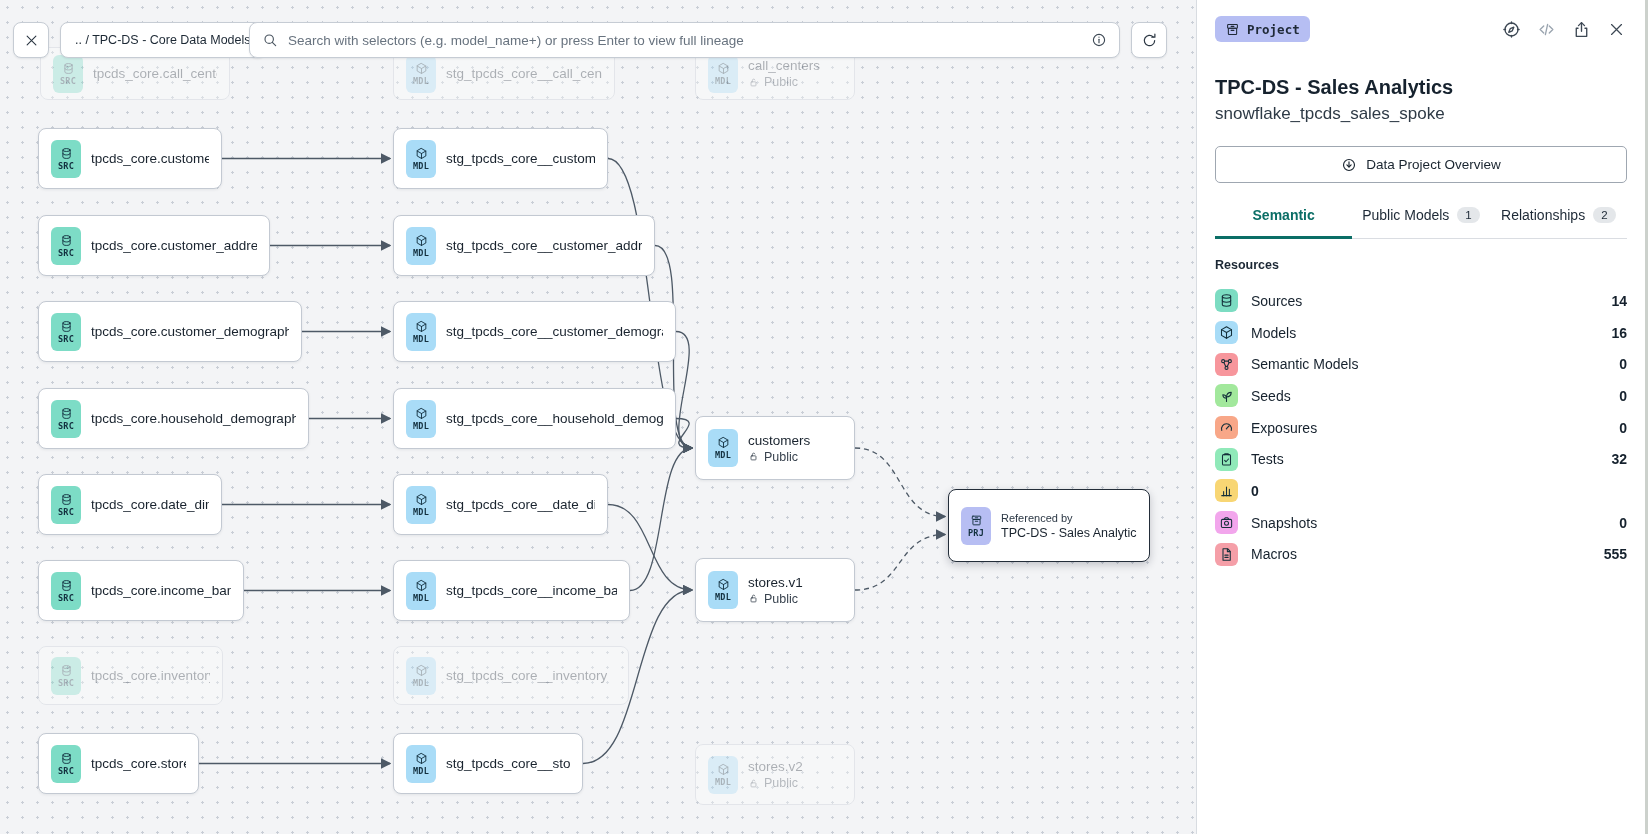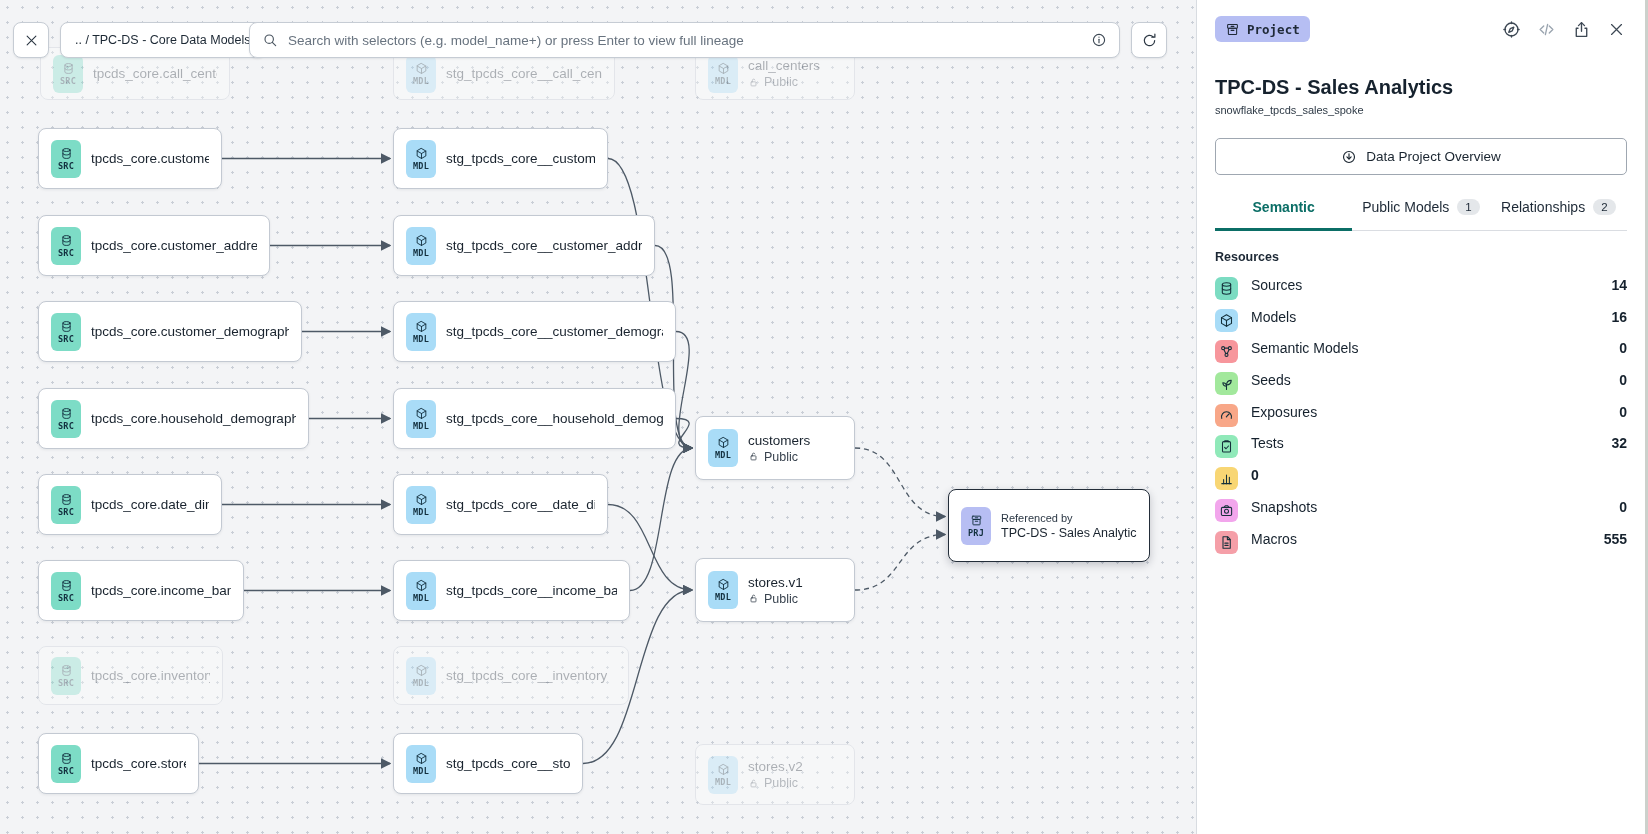--- a/index.html
+++ b/index.html
@@ -37,32 +37,32 @@
   
   .panel{position:absolute;left:1196px;top:0;width:452px;height:834px;background:#fff;box-sizing:border-box;
          border-left:1px solid #d8dce1;border-right:3px solid #ccd1cc;padding:0 18px;z-index:5;}
   .phead{margin-top:16px;display:flex;align-items:center;justify-content:space-between;}
   .pill{display:inline-flex;align-items:center;gap:7px;height:26px;padding:0 10px;border-radius:6px;
         font-family:"DejaVu Sans Mono",monospace;font-size:12.5px;font-weight:bold;color:#1f2937;}
   .pactions{display:flex;align-items:center;gap:14px;}
   .abtn{width:21px;height:21px;color:#3d4854;cursor:pointer;display:flex;align-items:center;justify-content:center;}
   .abtn.muted{color:#9aa4af;}
   .ptitle{margin-top:34px;font-size:20px;font-weight:bold;color:#16222e;}
-  .psub{margin-top:5px;font-size:11px;color:#2e3a46;}
+  .psub{margin-top:5px;font-size:17px;color:#2e3a46;}
   .obtn{margin-top:22px;width:100%;height:37px;background:#fff;border:1px solid #9fa7b1;border-radius:5px;
         display:flex;align-items:center;justify-content:center;gap:9px;font-size:13.5px;color:#19242f;
         cursor:pointer;font-family:"Liberation Sans",sans-serif;}
   .tabs{margin-top:24px;display:flex;border-bottom:1px solid #dadde2;}
   .tab{flex:1;display:flex;align-items:center;justify-content:center;gap:8px;padding-bottom:13px;
        font-size:14px;color:#1d2936;cursor:pointer;border-bottom:3px solid transparent;margin-bottom:-1px;}
   .tab.active{color:#0b6e66;font-weight:bold;border-bottom-color:#0b6e66;}
   .tbadge{background:#e4e7ea;border-radius:10px;padding:2px 8px;font-size:11.5px;color:#1d2936;font-weight:normal;}
   .rhead{margin-top:19px;font-size:12.5px;font-weight:bold;color:#1b2734;}
   .rlist{margin-top:13px;}
-  .rrow{display:flex;align-items:flex-start;gap:13px;height:31.7px;cursor:pointer;}
+  .rrow{display:flex;align-items:center;gap:13px;height:31.7px;cursor:pointer;}
   .ricon{flex:0 0 auto;width:23px;height:23px;border-radius:6px;display:flex;align-items:center;
          justify-content:center;color:#14303a;}
   .rlabel{flex:1;font-size:14px;color:#15212d;}
   .rcount{font-size:14px;font-weight:bold;color:#15212d;}
   .icon{display:inline-flex;}
   .icon svg{width:100%;height:100%;display:block;}
 </style>
 </head>
 <body>
 

